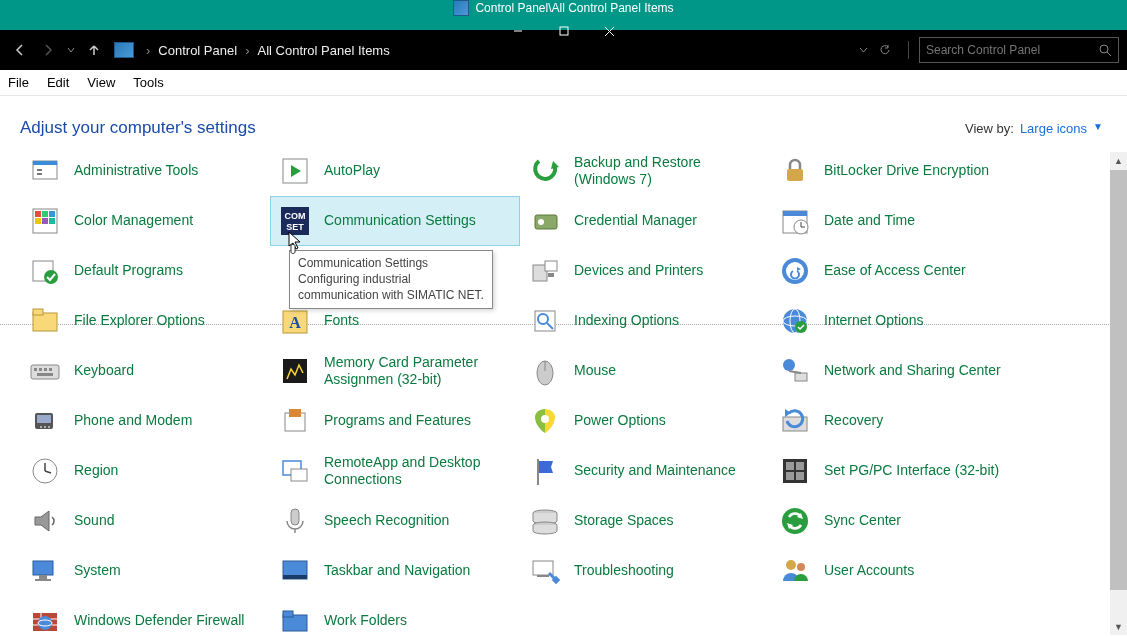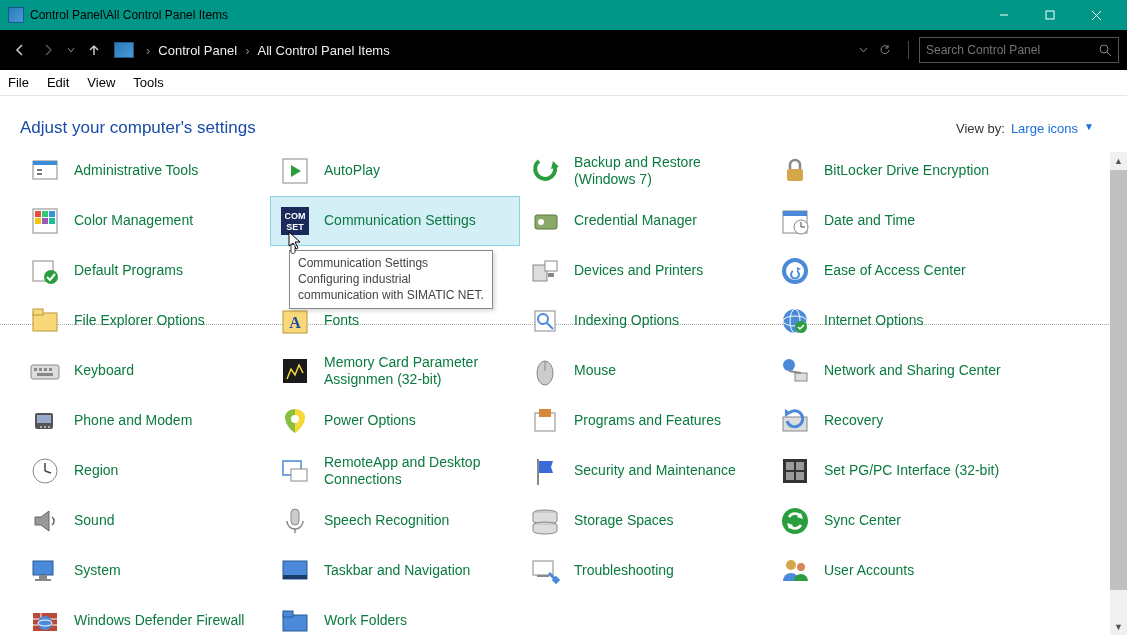--- a/index.html
+++ b/index.html
@@ -1,19 +1,19 @@
 <!DOCTYPE html>
 <html><head>
 <meta charset="utf-8">
 <style>
 * { box-sizing: border-box; margin: 0; padding: 0; }
 body { font-family: "Segoe UI", Tahoma, sans-serif; font-size: 13px; background: #fff; width: 1127px; height: 637px; overflow: hidden; position: relative; }
 
 
-.titlebar { background: #009688; height: 30px; display: flex; align-items: center; color: #000000; padding: 0 8px; justify-content: space-between; }
+.titlebar { background: #009688; height: 30px; display: flex; align-items: center; color: #ffffff; padding: 0 8px; justify-content: space-between; flex-direction: column; }
 .titlebar-left { display: flex; align-items: center; gap: 6px; }
 .titlebar-icon { width: 16px; height: 16px; background: linear-gradient(135deg,#2a7ab9,#4a9ad9); border: 1px solid #1a5a8a; display:inline-block; }
 .titlebar-title { font-size: 12px; }
 .titlebar-buttons { display: flex; gap: 0; }
 .tb-btn { width: 46px; height: 30px; display:flex; align-items:center; justify-content:center; color:#fff; font-size: 12px; }
 .tb-btn svg { stroke:#fff; fill:none; stroke-width:1; }
 
 
 .navbar { background: #000; height: 40px; display:flex; align-items:center; padding: 0 8px; gap:4px; color:#ccc; }
 .nav-btn { width:24px; height:24px; display:flex; align-items:center; justify-content:center; color:#ccc; }
@@ -24,21 +24,21 @@
 .breadcrumb-item { color:#eee; }
 .search-box { background:#000; border:1px solid #555; width:200px; height:26px; display:flex; align-items:center; padding:0 6px; color:#888; font-size:12px; justify-content: space-between; }
 .search-input { background:transparent; border:none; color:#14b8a6; font-size:12px; width: 170px; outline:none;}
 .nav-right { display:flex; align-items:center; gap:10px; margin-right:6px; color:#888;}
 .refresh-divider { width:1px; height:18px; background:#444; margin:0 6px;}
 
 
 .menubar { height:26px; border-bottom: 1px solid #e5e5e5; display:flex; align-items:center; padding: 0 8px; gap: 18px; font-size:13px; }
 
 
-.content-header { padding: 22px 33px 14px 20px; display:flex; justify-content:space-between; align-items:center; }
+.content-header { padding: 22px 24px 14px 20px; display:flex; justify-content:space-between; align-items:center; }
 .adjust-text { color:#1a4ba8; font-size:17px; }
 .viewby { font-size:13px; color:#333; display:flex; gap:6px;}
 .viewby-value { color:#1a6fdc; }
 .viewby-arrow { color:#1a6fdc; font-size:10px; }
 
 
 .grid-container { position:relative; height: calc(637px - 30px - 40px - 26px - 58px); overflow:hidden; }
 .grid { display:grid; grid-template-columns: 250px 250px 250px 250px; padding: 0 20px; }
 .item { display:flex; align-items:center; gap:12px; padding: 6px 8px; min-height:50px; cursor:default; position:relative;}
 .item.selected { background:#d5eff7; border:1px solid #8cd3e8; padding:7px 7px; }
@@ -366,35 +366,35 @@
             <circle cx="12" cy="22" r="1" fill="#ccc"></circle>
             <circle cx="16" cy="22" r="1" fill="#ccc"></circle>
             <circle cx="20" cy="22" r="1" fill="#ccc"></circle>
           </svg>
         </div>
         <div class="item-label">Phone and Modem</div>
       </div>
       <div class="item">
         <div class="item-icon">
           <svg class="ico" viewBox="0 0 32 32">
+            <rect x="6" y="8" width="20" height="18" fill="#fff" stroke="#888"></rect>
+            <rect x="10" y="4" width="12" height="8" fill="#d88838"></rect>
+          </svg>
+        </div>
+        <div class="item-label">Programs and Features</div>
+      </div>
+      <div class="item">
+        <div class="item-icon">
+          <svg class="ico" viewBox="0 0 32 32">
             <path d="M16 28 C10 24 6 18 6 12 C6 8 10 4 16 4" fill="#8abf3f"></path>
             <path d="M16 4 C22 4 26 8 26 12 C26 18 22 24 16 28" fill="#f8d838"></path>
             <circle cx="16" cy="14" r="4" fill="#fff"></circle>
           </svg>
         </div>
         <div class="item-label">Power Options</div>
-      </div>
-      <div class="item">
-        <div class="item-icon">
-          <svg class="ico" viewBox="0 0 32 32">
-            <rect x="6" y="8" width="20" height="18" fill="#fff" stroke="#888"></rect>
-            <rect x="10" y="4" width="12" height="8" fill="#d88838"></rect>
-          </svg>
-        </div>
-        <div class="item-label">Programs and Features</div>
       </div>
       <div class="item">
         <div class="item-icon">
           <svg class="ico" viewBox="0 0 32 32">
             <rect x="4" y="12" width="24" height="14" fill="#ddd" stroke="#888"></rect>
             <path d="M10 8 A8 8 0 1 1 8 16" fill="none" stroke="#4a8ad8" stroke-width="3"></path>
             <polygon points="6,4 12,8 6,12" fill="#4a8ad8"></polygon>
           </svg>
         </div>
         <div class="item-label">Recovery</div>

